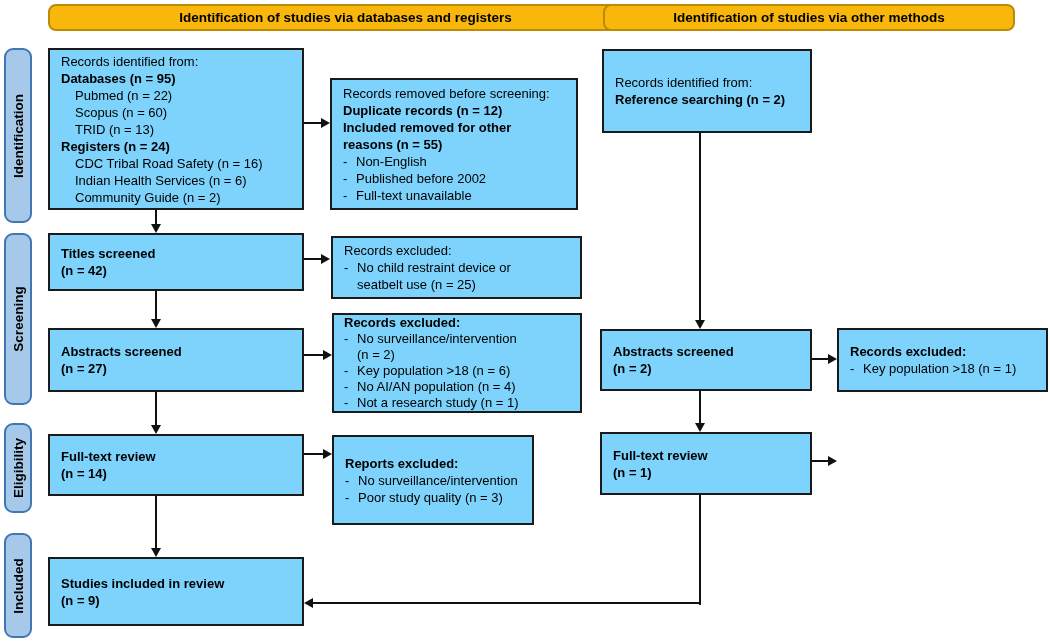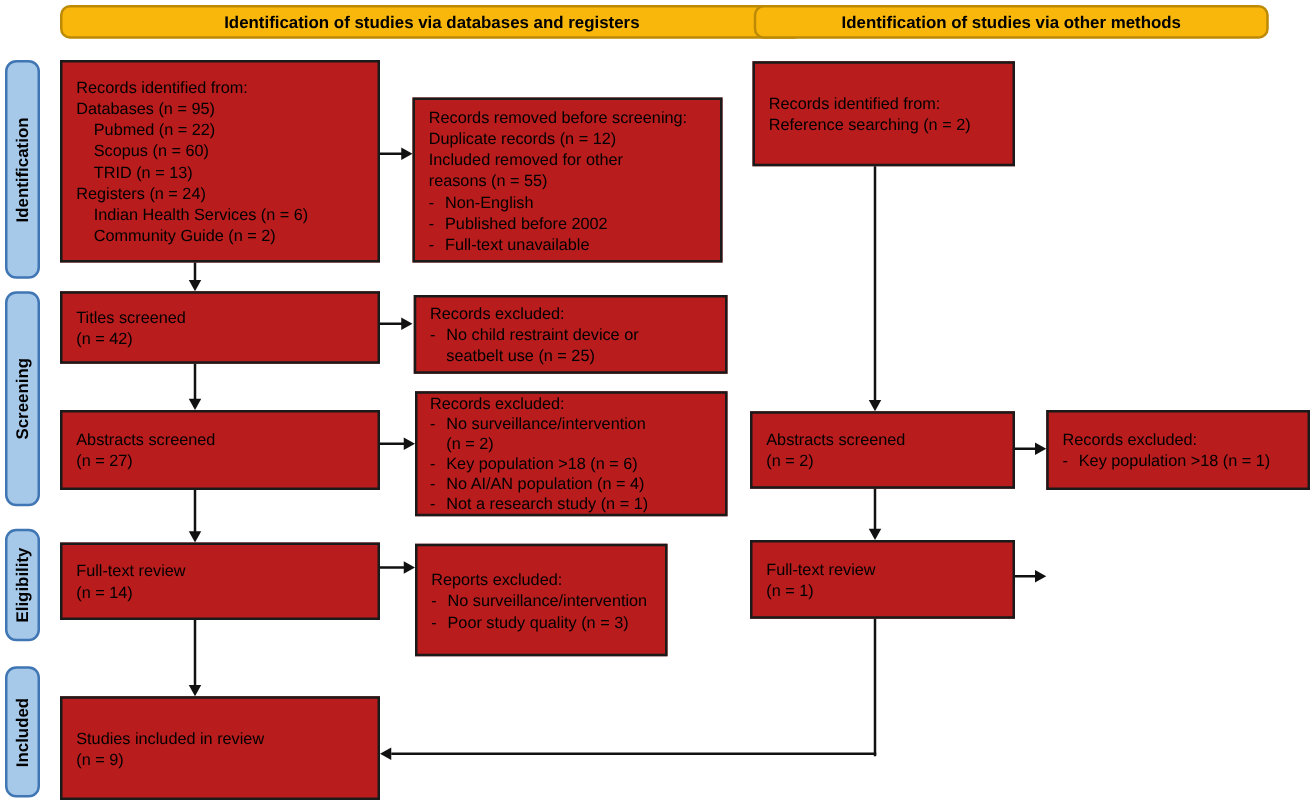--- a/index.html
+++ b/index.html
@@ -15,26 +15,26 @@
   .stage{
     position:absolute;background:#A6C9E9;border:2px solid #4076B4;border-radius:9px;
     box-sizing:border-box;
   }
   .stage span{
     position:absolute;left:50%;top:50%;
     transform:translate(-50%,-50%) rotate(-90deg);
     white-space:nowrap;font-size:13.5px;font-weight:bold;
   }
   .box{
-    position:absolute;background:#b91c1c;border:2px solid #1a1a1a;box-sizing:border-box;
+    position:absolute;background:#7dd3fc;border:2px solid #1a1a1a;box-sizing:border-box;
     display:flex;flex-direction:column;justify-content:center;
     padding:3px 8px 3px 11px;font-size:13px;line-height:17px;
   }
   .box.tight{line-height:16px;padding-left:10px;}
-  .line.b{font-weight:normal;}
+  .line.b{font-weight:bold;}
   .line.ind{padding-left:14px;}
   .line.cont{padding-left:13px;}
   .bullet{display:flex;}
   .bullet .dash{width:13px;flex:none;}
   .hline{position:absolute;height:2px;background:#111;}
   .vline{position:absolute;width:2px;background:#111;}
   .ar{position:absolute;width:0;height:0;border-top:5px solid transparent;border-bottom:5px solid transparent;border-left:9px solid #111;}
   .al{position:absolute;width:0;height:0;border-top:5px solid transparent;border-bottom:5px solid transparent;border-right:9px solid #111;}
   .ad{position:absolute;width:0;height:0;border-left:5px solid transparent;border-right:5px solid transparent;border-top:9px solid #111;}
 </style>
@@ -59,20 +59,21 @@
     <span>Included</span>
   </div>
 
   <div class="box" style="left:48px;top:48px;width:256px;height:162px">
     <div class="line">Records identified from:</div>
     <div class="line b">Databases (n = 95)</div>
     <div class="line ind">Pubmed (n = 22)</div>
     <div class="line ind">Scopus (n = 60)</div>
     <div class="line ind">TRID (n = 13)</div>
     <div class="line b">Registers (n = 24)</div>
+    <div class="line ind">CDC Tribal Road Safety (n = 16)</div>
     <div class="line ind">Indian Health Services (n = 6)</div>
     <div class="line ind">Community Guide (n = 2)</div>
   </div>
 
   <div class="box" style="left:330px;top:78px;width:248px;height:132px">
     <div class="line">Records removed before screening:</div>
     <div class="line b">Duplicate records (n = 12)</div>
     <div class="line b">Included removed for other</div>
     <div class="line b">reasons (n = 55)</div>
     <div class="line bullet">
@@ -139,21 +140,21 @@
     <div class="line bullet">
       <span class="dash">-</span>
       <span>No surveillance/intervention</span>
     </div>
     <div class="line bullet">
       <span class="dash">-</span>
       <span>Poor study quality (n = 3)</span>
     </div>
   </div>
 
-  <div class="box" style="left:48px;top:557px;width:256px;height:83px">
+  <div class="box" style="left:48px;top:557px;width:256px;height:69px">
     <div class="line b">Studies included in review</div>
     <div class="line b">(n = 9)</div>
   </div>
 
   <div class="box" style="left:602px;top:49px;width:210px;height:84px">
     <div class="line">Records identified from:</div>
     <div class="line b">Reference searching (n = 2)</div>
   </div>
 
   <div class="box" style="left:600px;top:329px;width:212px;height:62px">

